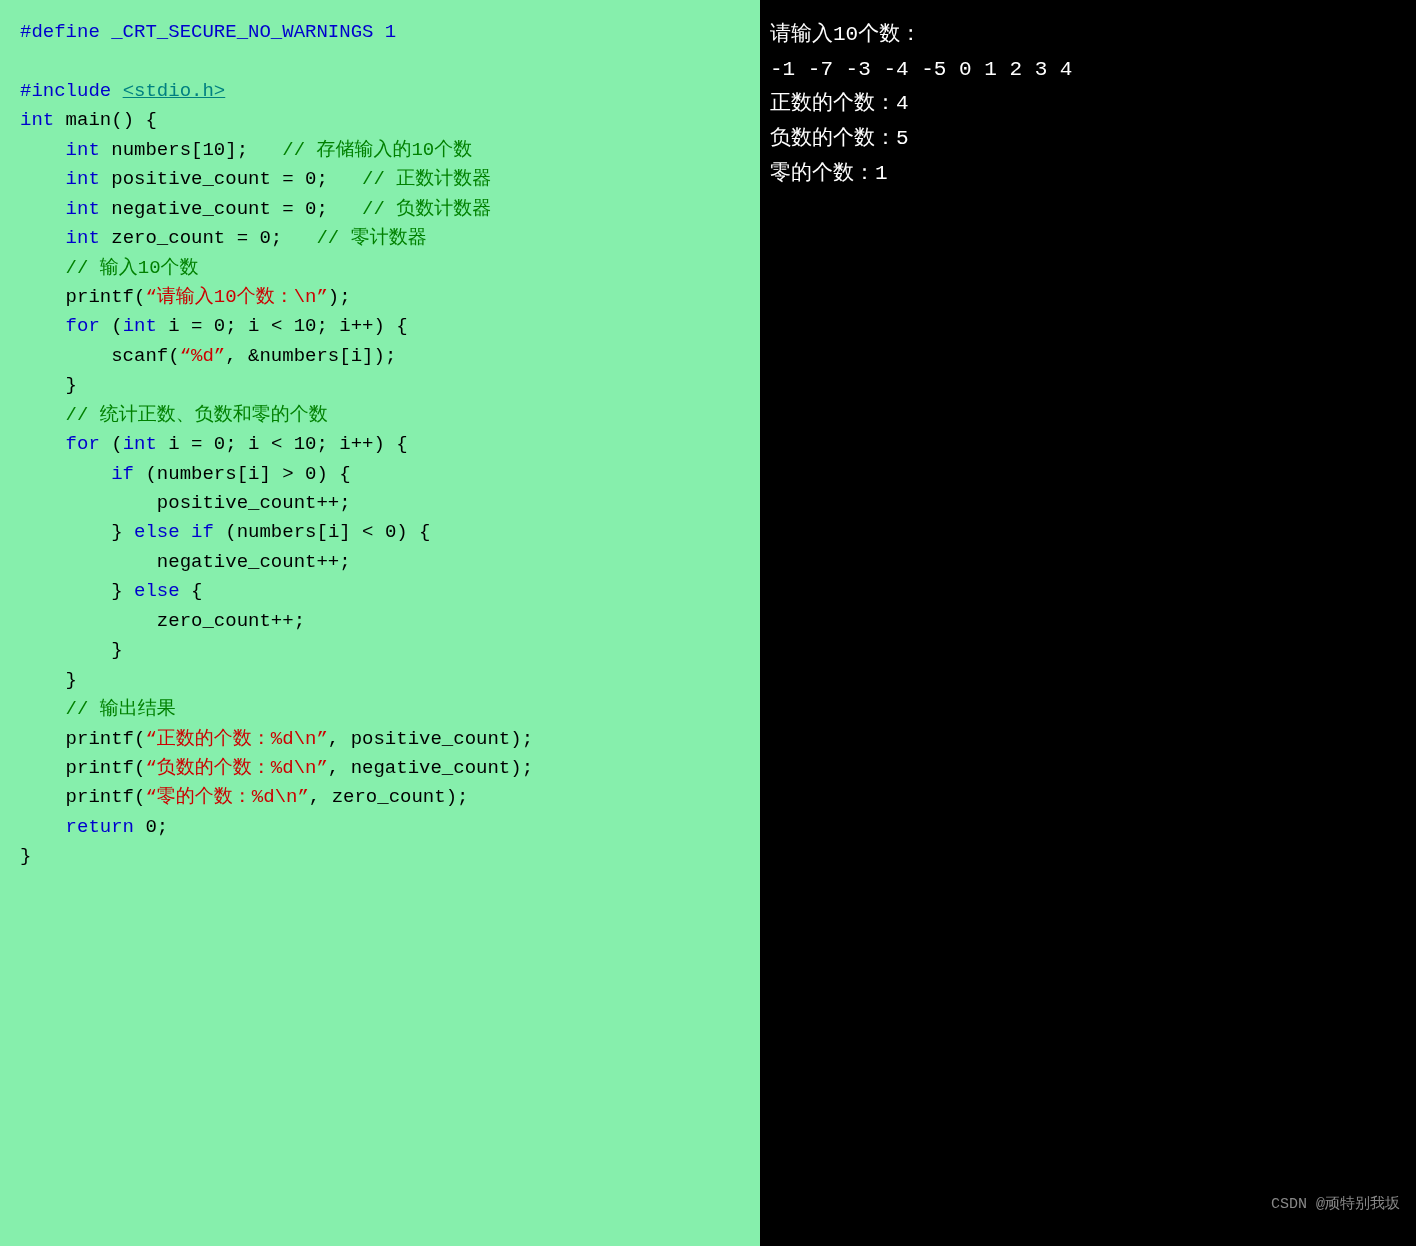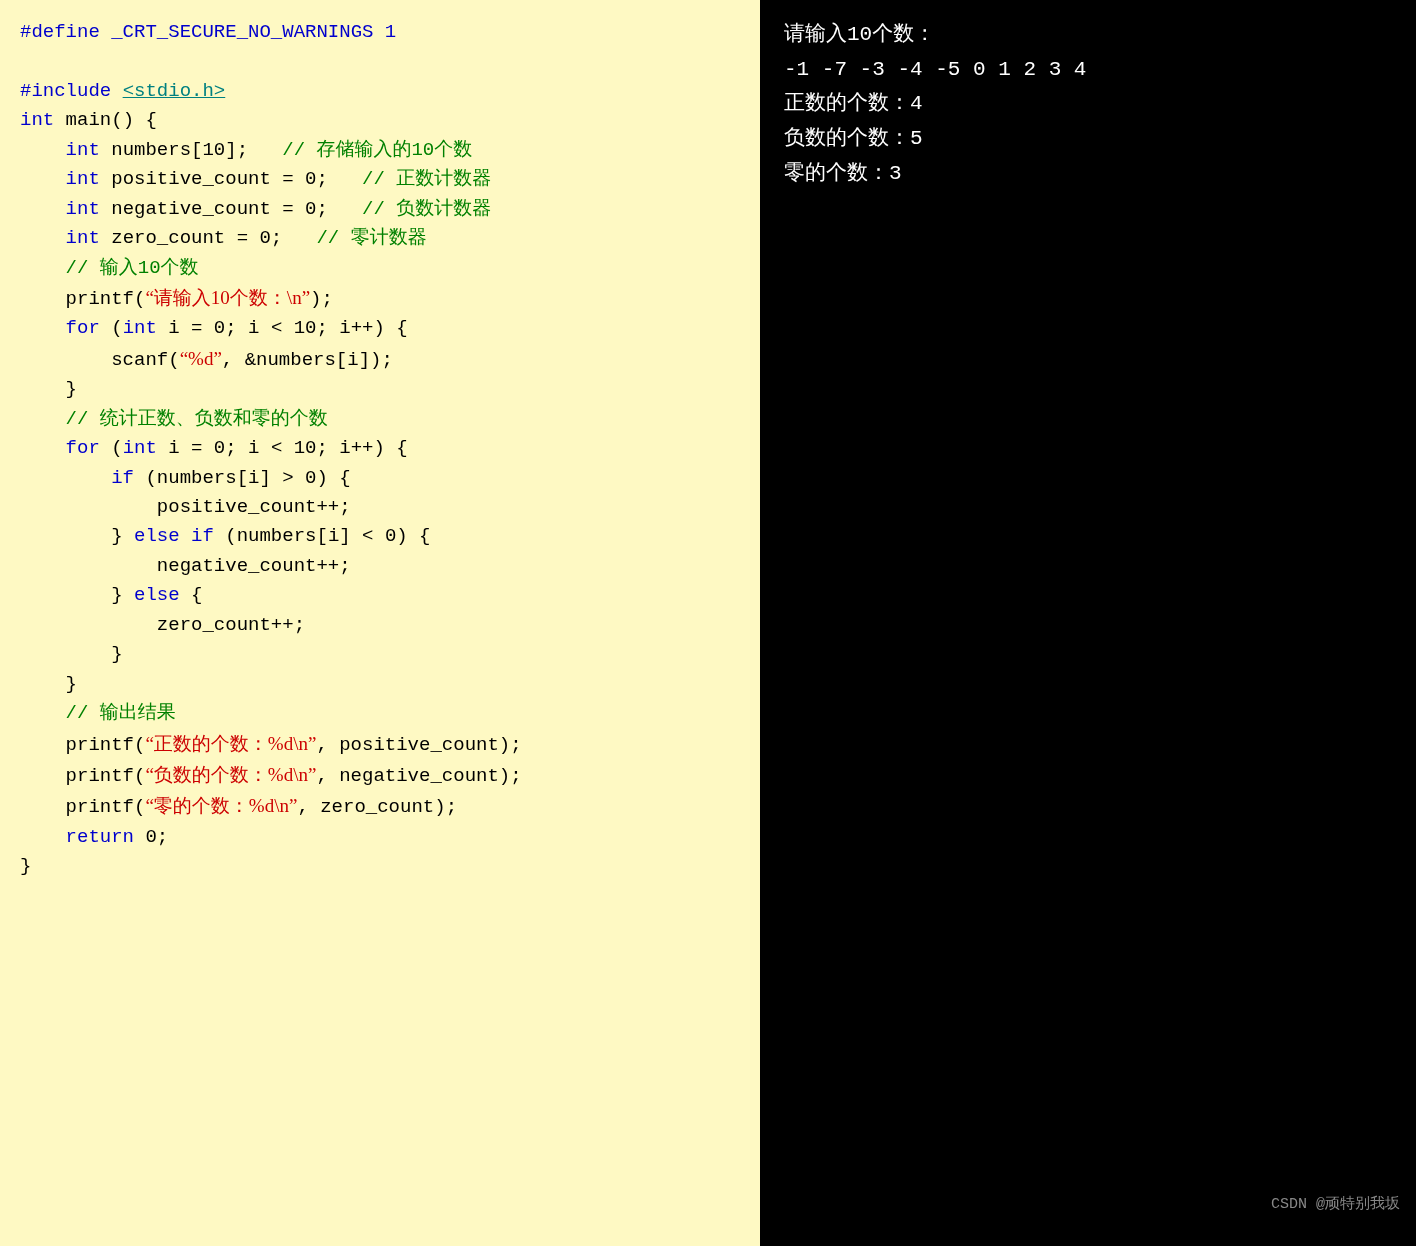--- a/index.html
+++ b/index.html
@@ -6,54 +6,54 @@
     body {
       background: #1e1e1e;
       display: flex;
       width: 1416px;
       min-height: 1246px;
       font-family: 'Courier New', Courier, monospace;
     }
 
     
     #code-panel {
-      background: #fef9c3;
+      background: #86efac;
       width: 760px;
       min-height: 1246px;
       padding: 18px 20px 18px 20px;
       overflow: auto;
       font-size: 19px;
       line-height: 1.55;
     }
 
     
     #terminal-panel {
       background: #000000;
       flex: 1;
       min-height: 1246px;
-      padding: 18px 24px;
+      padding: 18px 10px;
       color: #ffffff;
       font-size: 21px;
       line-height: 1.65;
       position: relative;
     }
 
     
     #watermark {
       position: absolute;
       bottom: 28px;
       right: 16px;
       color: #888888;
       font-size: 15px;
     }
 
     
     .c-blue    { color: #0000cd; }
     .c-green   { color: #008000; }
-    .c-red     { color: #cc0000; font-family: Liberation Serif, serif; }
+    .c-red     { color: #cc0000; }
     .c-teal    { color: #008080; text-decoration: underline; }
     .c-black   { color: #000000; }
 
     pre {
       white-space: pre;
       font-family: 'Courier New', Courier, monospace;
       font-size: 19px;
       line-height: 1.55;
     }
 
@@ -82,16 +82,16 @@
 <div id="code-panel">
     <pre><span class="code-line"><span class="c-blue">#define _CRT_SECURE_NO_WARNINGS 1</span></span><span class="code-line">&nbsp;</span><span class="code-line"><span class="c-blue">#include </span><span class="c-teal">&lt;stdio.h&gt;</span></span><span class="code-line"><span class="c-blue">int</span><span class="c-black"> main() {</span></span><span class="code-line"><span>    </span><span class="c-blue">int</span><span class="c-black"> numbers[10];   </span><span class="c-green">// 存储输入的10个数</span></span><span class="code-line"><span>    </span><span class="c-blue">int</span><span class="c-black"> positive_count = 0;   </span><span class="c-green">// 正数计数器</span></span><span class="code-line"><span>    </span><span class="c-blue">int</span><span class="c-black"> negative_count = 0;   </span><span class="c-green">// 负数计数器</span></span><span class="code-line"><span>    </span><span class="c-blue">int</span><span class="c-black"> zero_count = 0;   </span><span class="c-green">// 零计数器</span></span><span class="code-line"><span>    </span><span class="c-green">// 输入10个数</span></span><span class="code-line"><span class="c-black">    printf(</span><span class="c-red">“请输入10个数：\n”</span><span class="c-black">);</span></span><span class="code-line"><span>    </span><span class="c-blue">for</span><span class="c-black"> (</span><span class="c-blue">int</span><span class="c-black"> i = 0; i &lt; 10; i++) {</span></span><span class="code-line"><span class="c-black">        scanf(</span><span class="c-red">“%d”</span><span class="c-black">, &amp;numbers[i]);</span></span><span class="code-line"><span class="c-black">    }</span></span><span class="code-line"><span>    </span><span class="c-green">// 统计正数、负数和零的个数</span></span><span class="code-line"><span>    </span><span class="c-blue">for</span><span class="c-black"> (</span><span class="c-blue">int</span><span class="c-black"> i = 0; i &lt; 10; i++) {</span></span><span class="code-line"><span>        </span><span class="c-blue">if</span><span class="c-black"> (numbers[i] &gt; 0) {</span></span><span class="code-line"><span class="c-black">            positive_count++;</span></span><span class="code-line"><span class="c-black">        } </span><span class="c-blue">else</span><span> </span><span class="c-blue">if</span><span class="c-black"> (numbers[i] &lt; 0) {</span></span><span class="code-line"><span class="c-black">            negative_count++;</span></span><span class="code-line"><span class="c-black">        } </span><span class="c-blue">else</span><span class="c-black"> {</span></span><span class="code-line"><span class="c-black">            zero_count++;</span></span><span class="code-line"><span class="c-black">        }</span></span><span class="code-line"><span class="c-black">    }</span></span><span class="code-line"><span>    </span><span class="c-green">// 输出结果</span></span><span class="code-line"><span class="c-black">    printf(</span><span class="c-red">“正数的个数：%d\n”</span><span class="c-black">, positive_count);</span></span><span class="code-line"><span class="c-black">    printf(</span><span class="c-red">“负数的个数：%d\n”</span><span class="c-black">, negative_count);</span></span><span class="code-line"><span class="c-black">    printf(</span><span class="c-red">“零的个数：%d\n”</span><span class="c-black">, zero_count);</span></span><span class="code-line"><span>    </span><span class="c-blue">return</span><span class="c-black"> 0;</span></span><span class="code-line"><span class="c-black">}</span></span></pre>
   </div>
 
 <div id="terminal-panel">
   <div id="terminal-content">
       <div>请输入10个数：</div>
       <div>-1  -7  -3  -4  -5  0  1  2  3  4</div>
       <div>正数的个数：4</div>
       <div>负数的个数：5</div>
-      <div>零的个数：3</div>
+      <div>零的个数：1</div>
     </div>
   <div id="watermark">CSDN @顽特别我坂</div>
 </div>
 
 </body></html>

